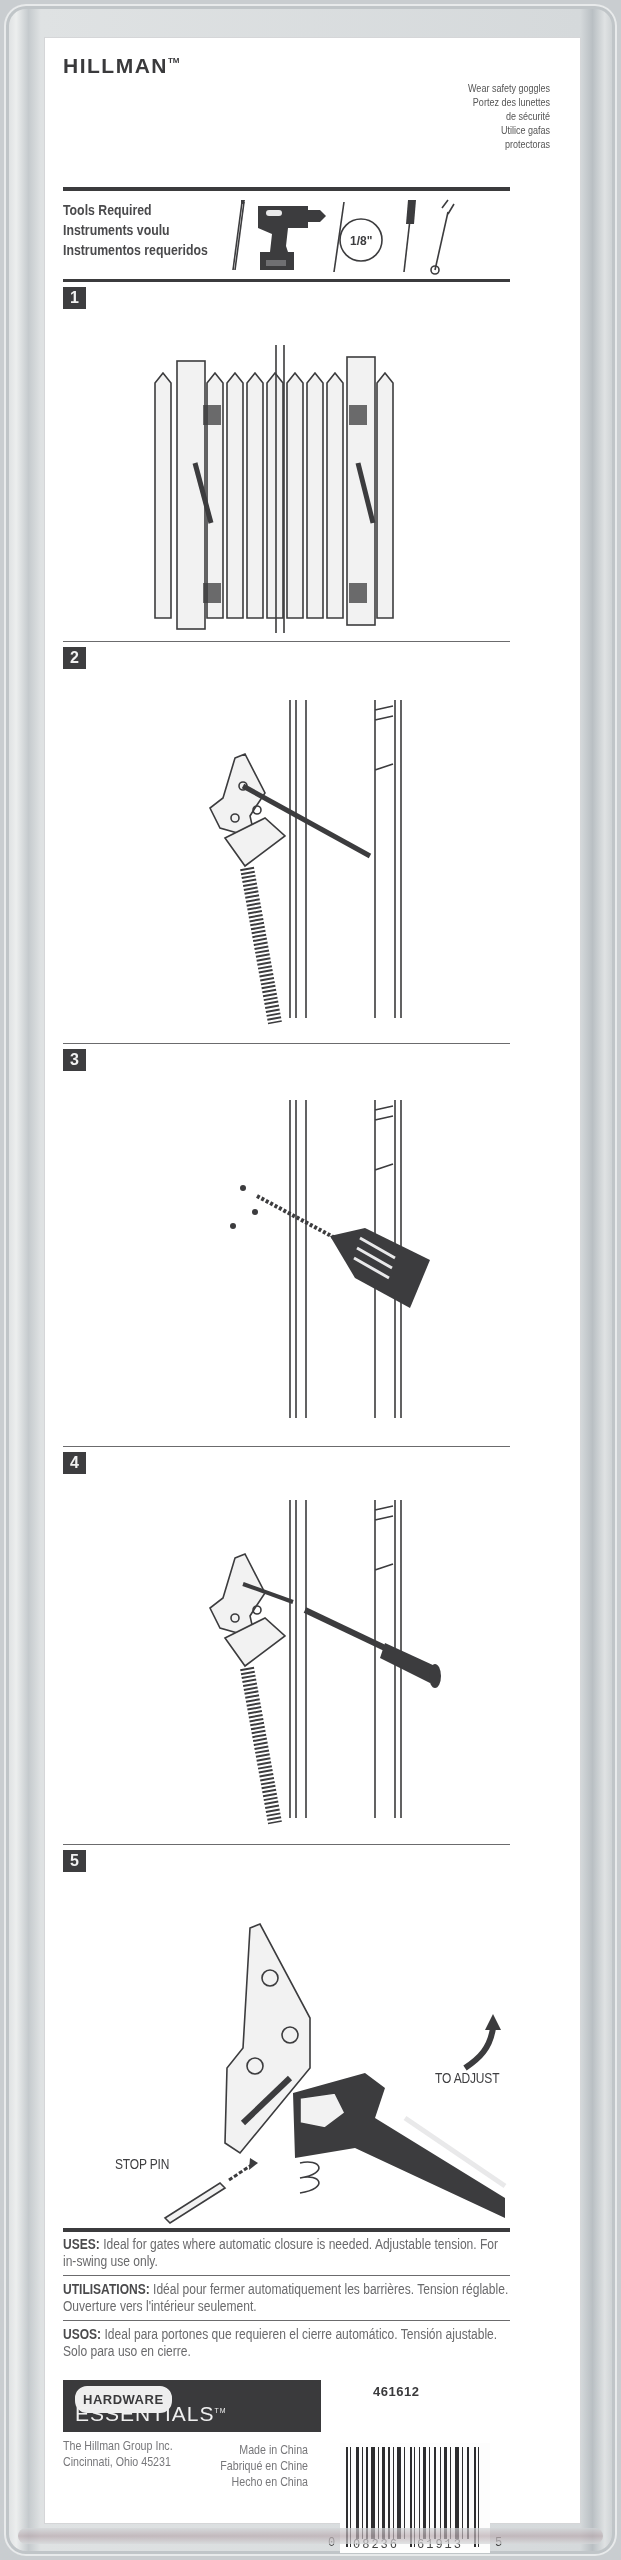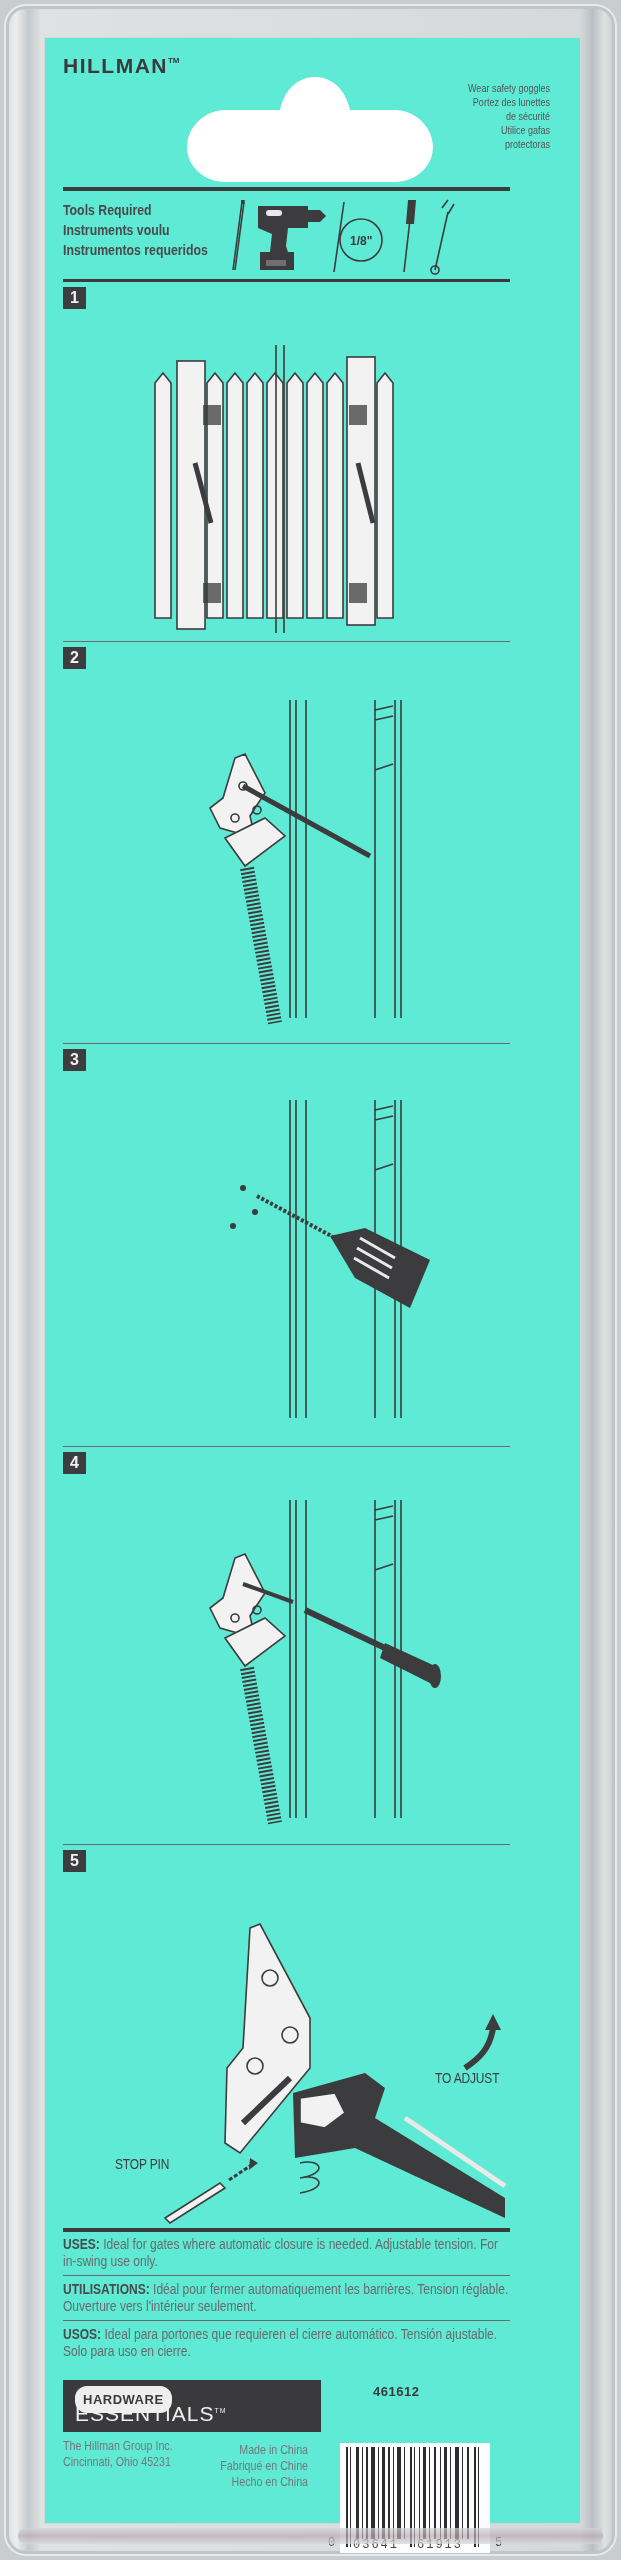--- a/index.html
+++ b/index.html
@@ -10,21 +10,21 @@
     position:relative;
   }
   .clamshell {
     position:absolute; left:4px; top:4px; width:613px; height:2552px;
     border-radius:22px;
     background:linear-gradient(90deg,#d7dadc 0%,#eceeee 2%,#c5cacd 4%,#dfe2e3 6%,#d5d9db 94%,#b9bfc3 96%,#dfe2e3 98%,#c3c8cb 100%);
     box-shadow: inset 0 0 0 2px #e8eaeb, inset 0 0 0 5px #c0c5c8;
   }
   .card {
     position:absolute; left:45px; top:38px; width:535px; height:2485px;
-    background:#5eead4;
+    background:#ffffff;
     box-shadow: 0 0 0 1px #d5d6d8;
   }
   .abs { position:absolute; }
   .brand { left:18px; top:16px; font-weight:900; font-size:21px; letter-spacing:1.5px; color:#3a3a3c; }
   .brand sup { font-size:8px; letter-spacing:0; vertical-align:top; position:relative; top:2px; }
   .hang-hole { left:140px; top:34px; width:250px; height:112px; }
   .safety { right:30px; top:44px; text-align:right; font-family:"Liberation Sans Narrow","Liberation Sans",sans-serif; font-size:11px; color:#555; line-height:12px; transform:scaleX(0.82); transform-origin:right top; }
   .safety div { margin-bottom:2px; }
   .rule-thick { left:18px; width:447px; height:4px; background:#3b3b3d; }
   .rule-thin { left:18px; width:447px; height:1px; background:#6b6b6d; }
@@ -238,18 +238,18 @@
         <rect x="104" y="4" width="3" height="92"></rect>
       <rect x="110" y="4" width="1" height="92"></rect>
         <rect x="115" y="4" width="4" height="92"></rect>
         <rect x="122" y="4" width="1" height="92"></rect>
       <rect x="127" y="4" width="2" height="92"></rect>
         <rect x="134" y="4" width="2" height="100"></rect>
         <rect x="138" y="4" width="1" height="100"></rect>
     </g>
   </svg>
   <div class="abs bc-digits" style="left:283px;top:2498px">0</div>
-  <div class="abs bc-digits" style="left:308px;top:2500px">03641</div>
+  <div class="abs bc-digits" style="left:308px;top:2500px">08236</div>
   <div class="abs bc-digits" style="left:372px;top:2500px">61913</div>
   <div class="abs bc-digits" style="left:450px;top:2498px">5</div>
 </div>
 
 <div class="abs bottom-lip"></div>
 
 </body></html>

